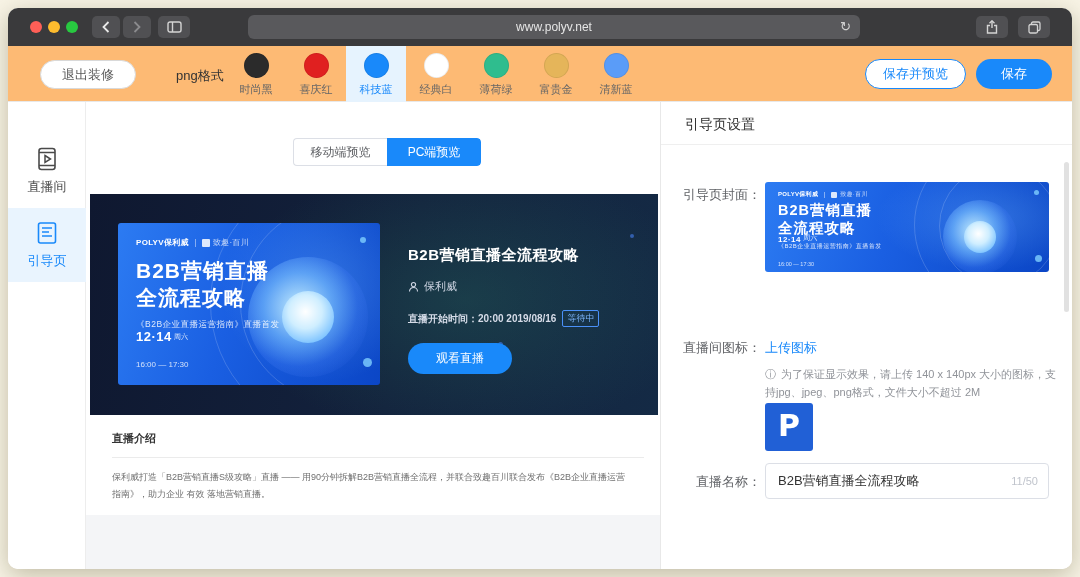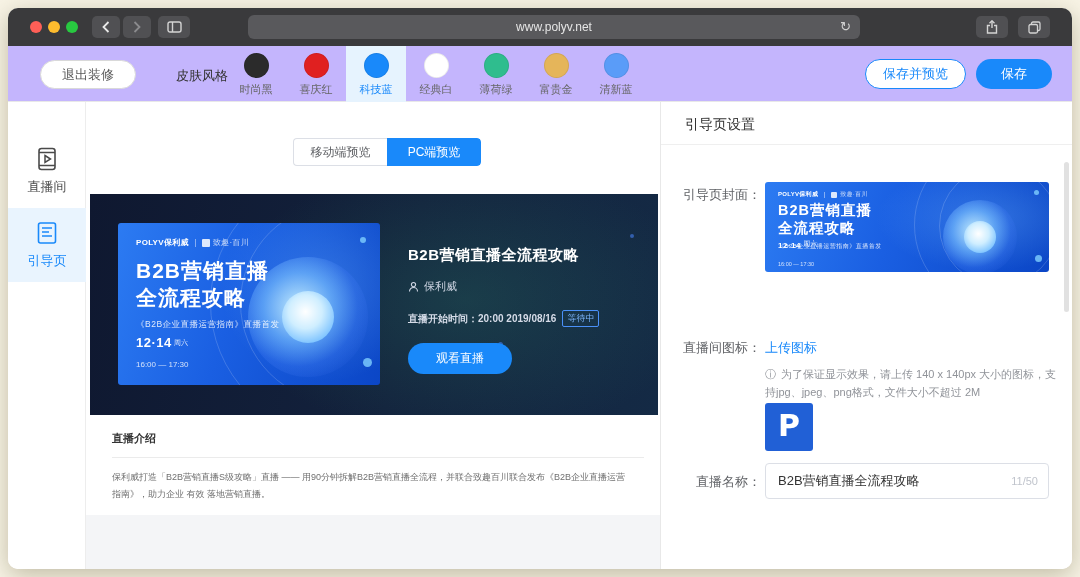--- a/index.html
+++ b/index.html
@@ -13,21 +13,21 @@
   .tl.red{ left:22px; background:#ff5f57; } .tl.yel{ left:40px; background:#febc2e; } .tl.grn{ left:58px; background:#28c840; }
   .navgrp { position:absolute; left:84px; top:8px; height:22px; display:flex; }
   .navbtn { width:28px; height:22px; background:#505053; border-radius:5px; display:flex; align-items:center; justify-content:center; margin-right:3px; }
   .chrome-btn { position:absolute; top:8px; height:22px; width:32px; background:#505053; border-radius:5px; display:flex; align-items:center; justify-content:center; }
   .sidebar-btn { left:150px; }
   .urlbar { position:absolute; left:240px; top:7px; width:612px; height:24px; background:#59595c; border-radius:6px; color:#e6e6e6; font-size:12px; text-align:center; line-height:24px; }
   .refresh { position:absolute; right:9px; top:0; color:#cfcfcf; font-size:13px; line-height:24px; }
   .share-btn { right:64px; } .tabs-btn { right:22px; }
 
   
-  .toolbar { position:absolute; left:0; top:38px; width:100%; height:56px; background:#c4b5fd; border-bottom:1px solid #e8e8e8; }
+  .toolbar { position:absolute; left:0; top:38px; width:100%; height:56px; background:#fdba74; border-bottom:1px solid #e8e8e8; }
   .exit-btn { position:absolute; left:32px; top:14px; height:29px; padding:0 21px; border:1px solid #d9d9d9; border-radius:15px; background:#fff; color:#595959; font-size:13px; line-height:27px; }
   .skin-label { position:absolute; left:168px; top:21px; font-size:13px; color:#333; }
   .swatches { position:absolute; left:218px; top:0; height:56px; display:flex; }
   .swatch { width:60px; height:56px; display:flex; flex-direction:column; align-items:center; padding-top:7px; }
   .swatch.selected { background:#e6f3fe; }
   .swatch-dot { width:25px; height:25px; border-radius:50%; border:1px solid rgba(0,0,0,.08); }
   .swatch-name { margin-top:4px; font-size:11px; color:#666; }
   .swatch.selected .swatch-name { color:#1989fa; }
   .save-preview-btn { position:absolute; right:106px; top:13px; height:30px; padding:0 17px; border:1px solid #1989fa; border-radius:16px; background:#fff; color:#1989fa; font-size:13px; line-height:28px; }
   .save-btn { position:absolute; right:20px; top:13px; height:30px; padding:0 25px; border:none; border-radius:16px; background:#1989fa; color:#fff; font-size:13px; line-height:30px;text-align:center; }
@@ -65,21 +65,21 @@
   .p-dot { position:absolute; border-radius:50%; background:#7fd0ff; opacity:.8; }
   .p-brand { position:absolute; display:flex; align-items:center; font-weight:bold; letter-spacing:.3px; }
   .p-sep { display:inline-block; width:1px; background:rgba(255,255,255,.45); margin:0 6px; }
   .p-plogo { display:inline-block; background:rgba(255,255,255,.85); margin-right:3px; border-radius:1px; }
   .p-partner { opacity:.75; font-weight:normal; }
   .p-title { position:absolute; font-weight:800; letter-spacing:1px; }
   .p-sub { position:absolute; opacity:.85; letter-spacing:.5px; }
   .p-date-row { position:absolute; }
   .p-date { font-weight:800; letter-spacing:.5px; }
   .p-wk { font-size:.45em; opacity:.85; margin-left:2px; vertical-align:2px; }
-  .p-time { opacity:.8; margin-top:9px; }
+  .p-time { opacity:.8; margin-top:15px; }
 
   .poster.large { left:28px; top:29px; width:262px; height:162px; }
   .poster.large .p-brand { left:18px; top:14px; font-size:8px; } .poster.large .p-sep{height:8px;} .poster.large .p-plogo{width:8px;height:8px;}
   .poster.large .p-title { left:18px; top:34px; font-size:21px; line-height:1.3; }
   .poster.large .p-sub { left:18px; top:96px; font-size:8.5px; }
   .poster.large .p-date-row { left:18px; bottom:16px; } .poster.large .p-date{font-size:13px;} .poster.large .p-time{font-size:8px;}
   .poster.large .p-orbit.o1 { width:200px; height:200px; right:-60px; top:-20px; }
   .poster.large .p-orbit.o2 { width:260px; height:260px; right:-90px; top:-50px; }
   .poster.large .p-disc { width:120px; height:120px; right:12px; top:34px; }
   .poster.large .p-core { width:52px; height:52px; right:46px; top:68px; }
@@ -175,21 +175,21 @@
     <div class="chrome-btn tabs-btn">
       <svg width="13" height="13" viewBox="0 0 13 13">
           <rect x="3.5" y="1" width="8.5" height="8.5" rx="1.5" fill="none" stroke="#d4d4d4" stroke-width="1.3"></rect>
           <rect x="1" y="3.5" width="8.5" height="8.5" rx="1.5" fill="#505053" stroke="#d4d4d4" stroke-width="1.3"></rect>
         </svg>
     </div>
   </div>
 
   <div class="toolbar">
     <button class="exit-btn">退出装修</button>
-    <span class="skin-label">皮肤风格</span>
+    <span class="skin-label">png格式</span>
     <div class="swatches">
       <div class="swatch">
         <div class="swatch-dot" style="background: rgb(43, 43, 43);"></div>
         <div class="swatch-name">时尚黑</div>
       </div>
       <div class="swatch">
         <div class="swatch-dot" style="background: rgb(224, 32, 32);"></div>
         <div class="swatch-name">喜庆红</div>
       </div>
       <div class="swatch selected">

